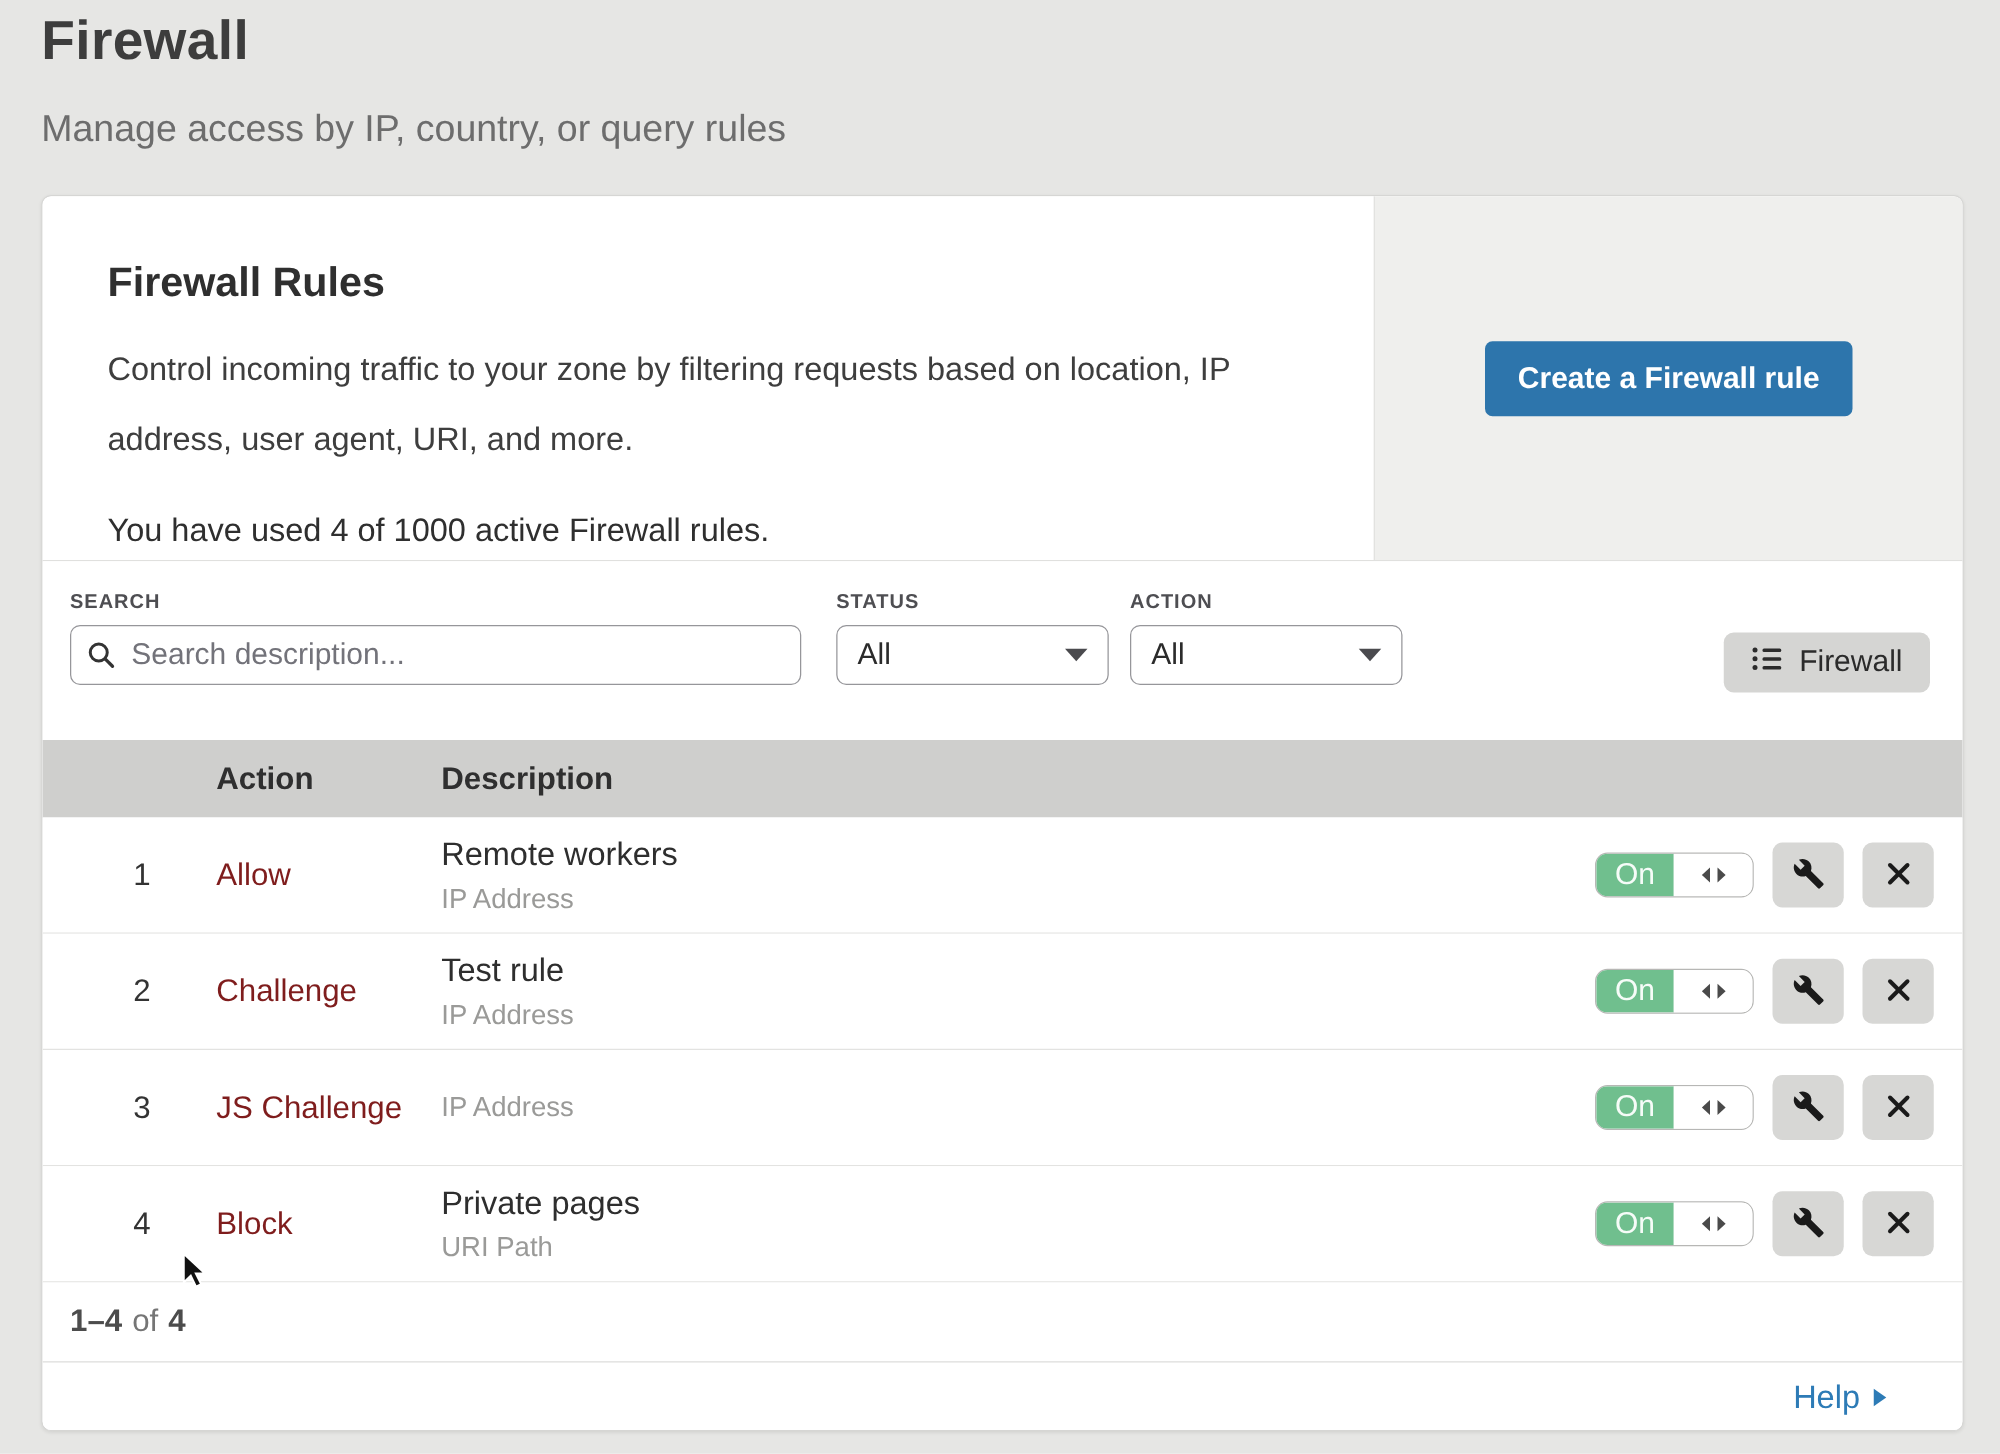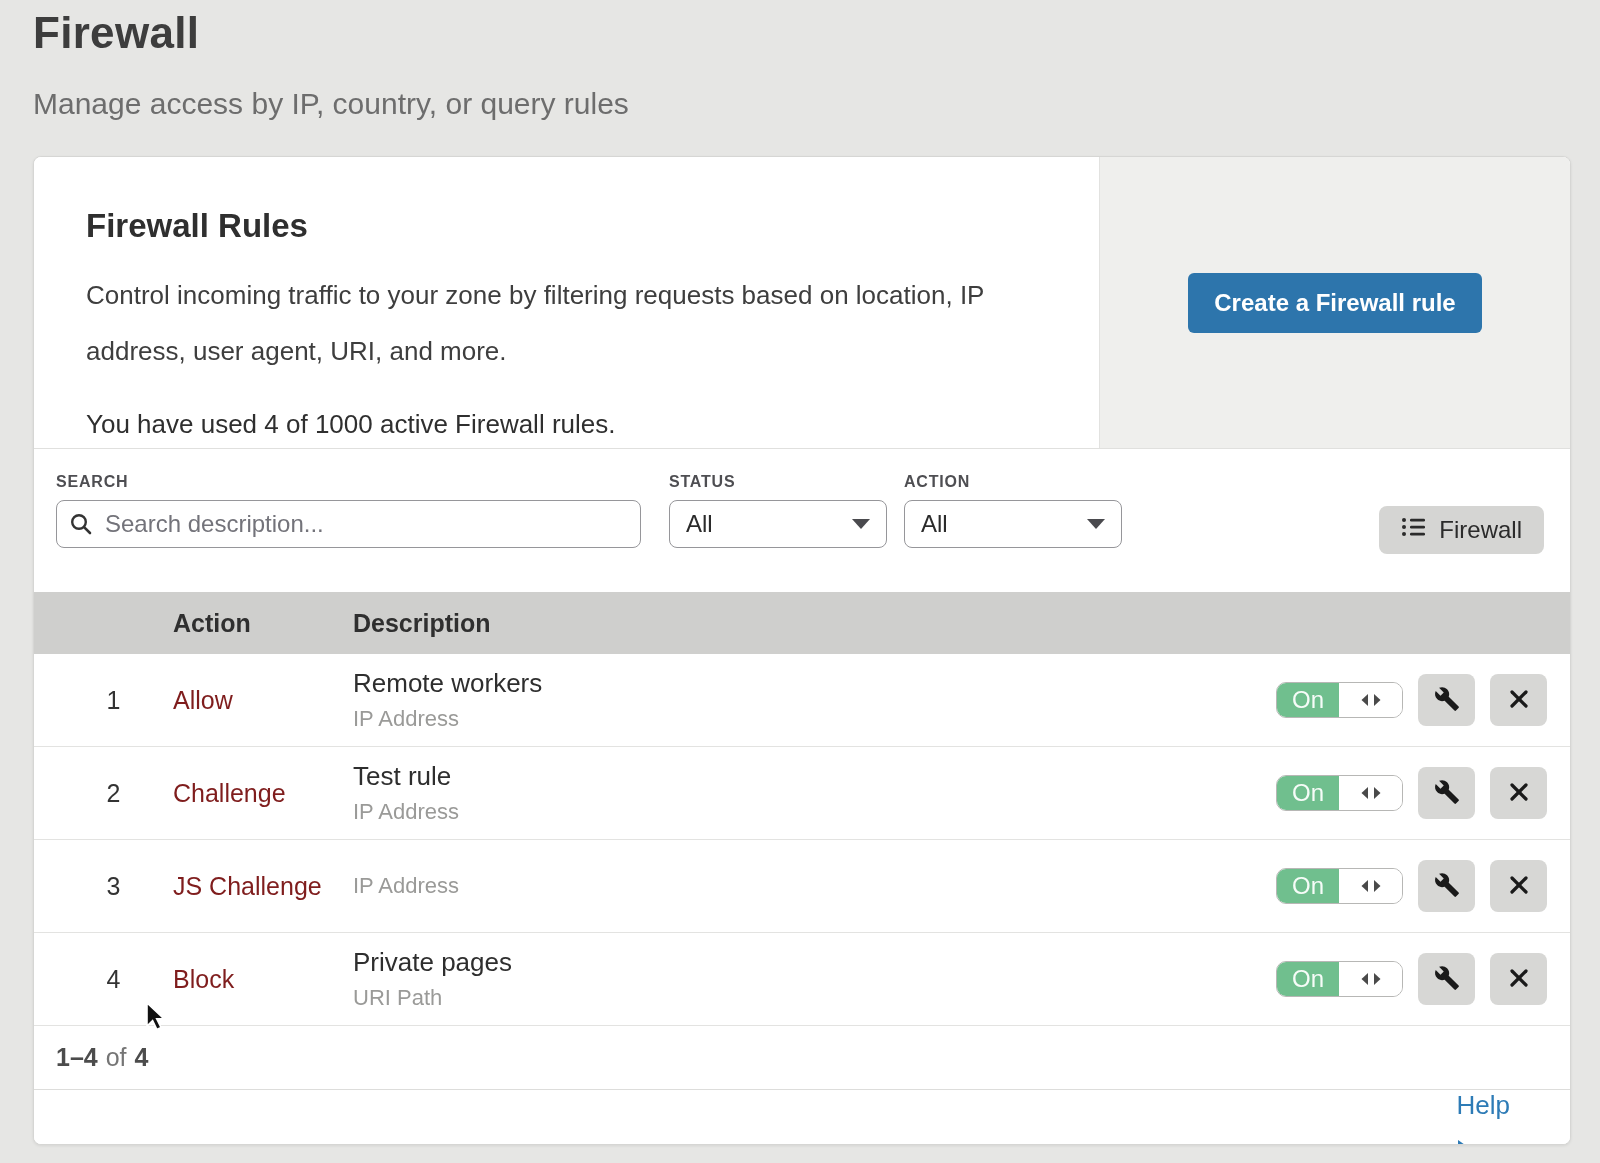--- a/index.html
+++ b/index.html
@@ -130,21 +130,21 @@
   }
   .page-range, .page-total { font-weight: 700; color: #4c4c4c; }
   .page-of { color: #757575; margin: 0 8px; }
   .card-footer {
     flex: 1; border-top: 1px solid #dddddb;
     display: flex; align-items: center; justify-content: flex-end;
     padding-right: 60px; gap: 10px; background: #fff;
   }
   .help-link {
     color: var(--link, #2d7bb6); font-size: 26px; font-weight: 500;
-    text-decoration: none; display: flex; gap: 10px; cursor: pointer; flex-direction: column;
+    text-decoration: none; display: flex; gap: 10px; cursor: pointer;
   }
 
   .mouse-cursor { position: absolute; left: 146px; top: 1002px; z-index: 50; }
 </style>
 </head>
 <body>
 
 <h1 class="page-title">Firewall</h1>
 <div class="page-subtitle">Manage access by IP, country, or query rules</div>
 

